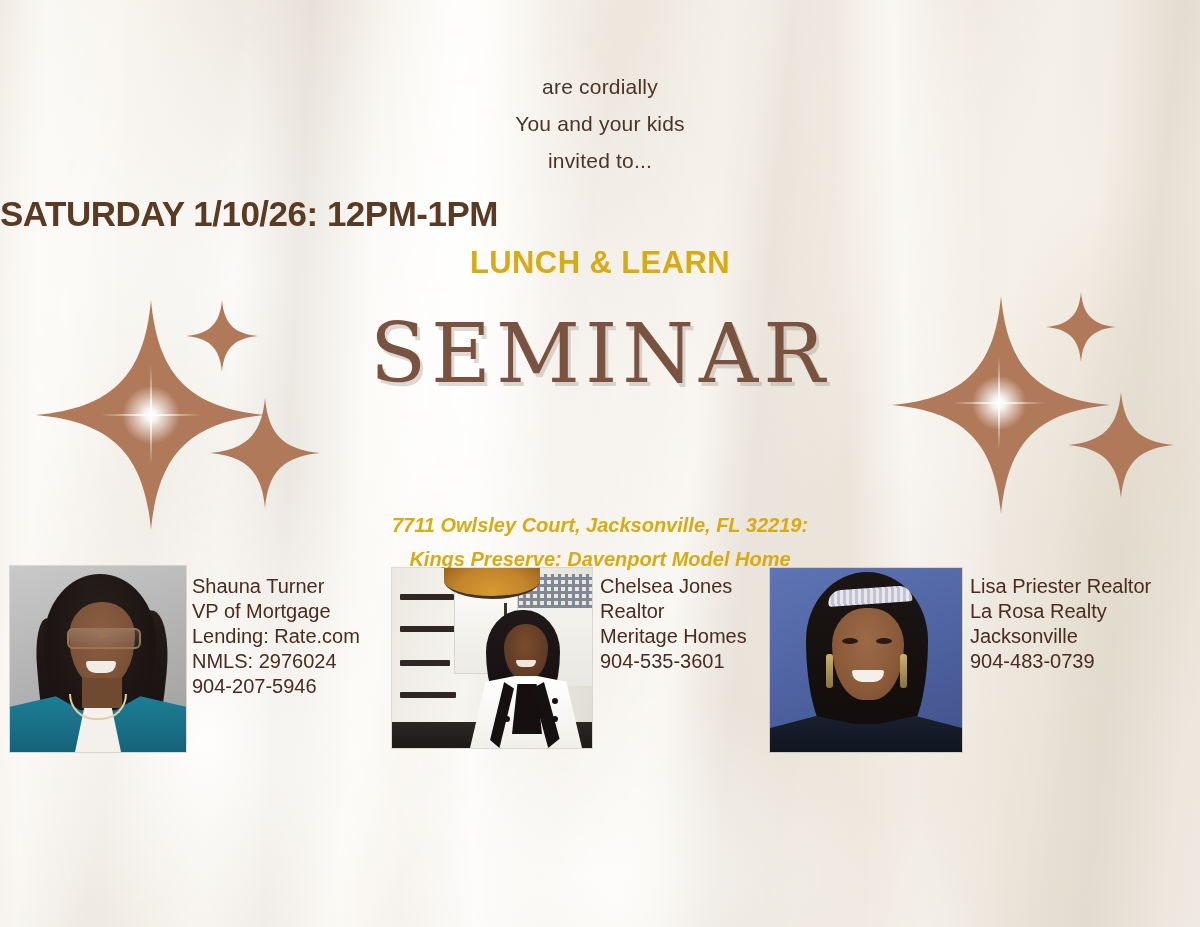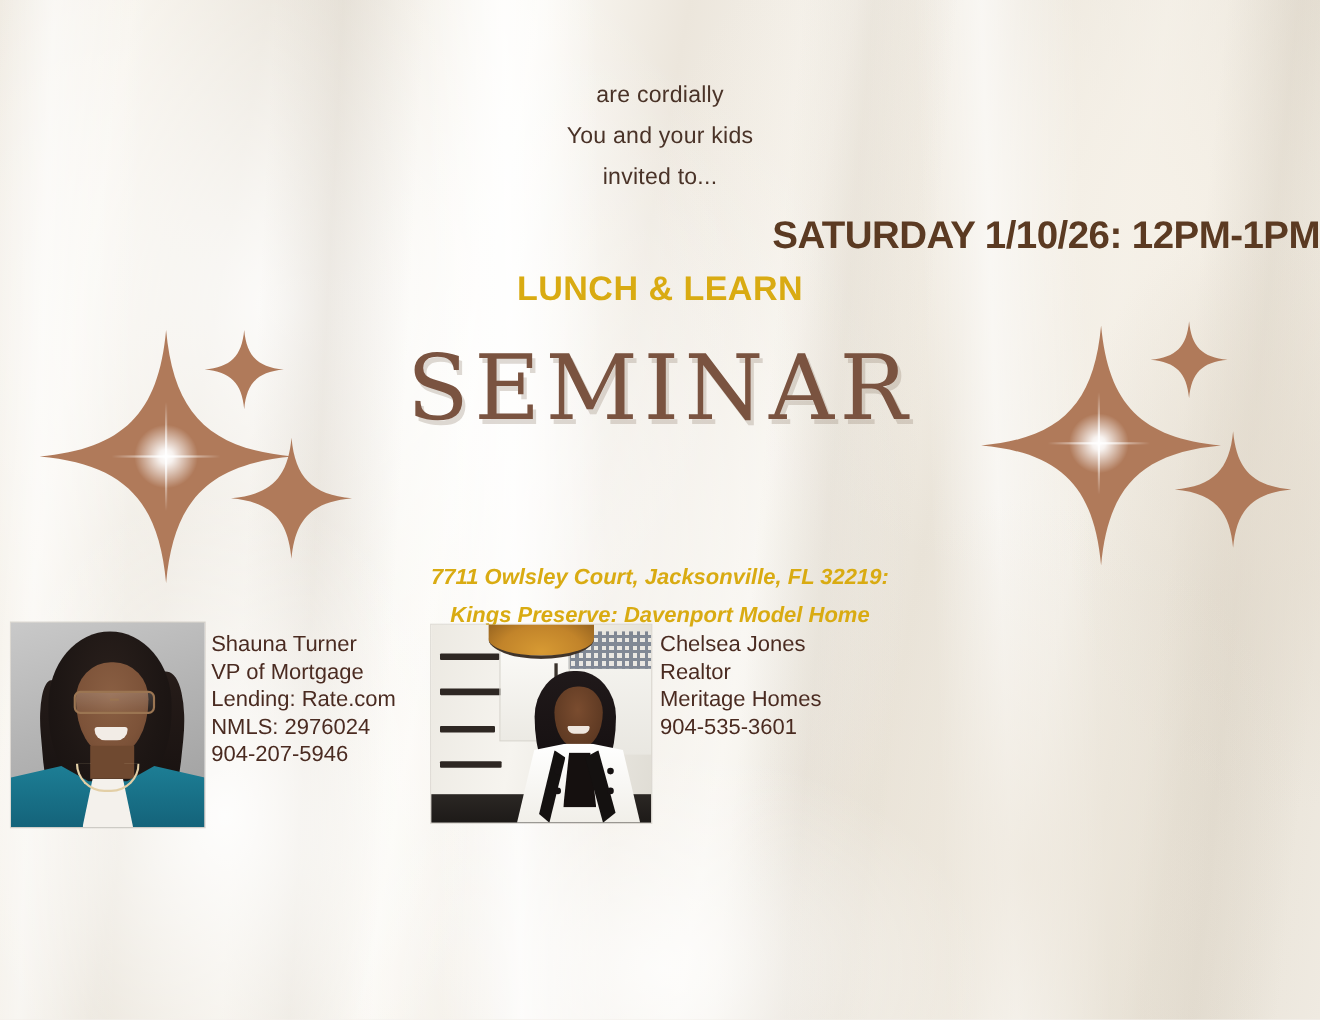--- a/index.html
+++ b/index.html
@@ -99,21 +99,21 @@
     font-size: 21px;
     line-height: 37px;
     letter-spacing: 0.2px;
   }
   .invite div { white-space: nowrap; }
 
   .datebar {
     position: absolute;
     left: 0; right: 0;
     top: 194px;
-    text-align: right;
+    text-align: left;
     color: #5b3a22;
     font-size: 35px;
     font-weight: bold;
     letter-spacing: -0.5px;
     white-space: nowrap;
   }
 
   .lunch {
     position: absolute;
     left: 0; right: 0;
@@ -414,14 +414,33 @@
         <div class="btn b4"></div>
     </div>
     <div class="pcaption" style="margin-left:8px; margin-top:6px;">
       <div>Chelsea Jones</div>
       <div>Realtor</div>
       <div>Meritage Homes</div>
       <div>904-535-3601</div>
     </div>
   </div>
 
+  <div class="presenter" style="left:770px; top:568px;">
+    <div class="photo ph3 photo-frame">
+      <div class="hair3"></div>
+      <div class="face3"></div>
+      <div class="band"></div>
+      <div class="eyeL"></div>
+        <div class="eyeR"></div>
+      <div class="smile3"></div>
+      <div class="earL"></div>
+        <div class="earR"></div>
+      <div class="shoulders"></div>
+    </div>
+    <div class="pcaption" style="margin-left:8px; margin-top:6px;">
+      <div>Lisa Priester Realtor</div>
+      <div>La Rosa Realty</div>
+      <div>Jacksonville</div>
+      <div>904-483-0739</div>
+    </div>
+  </div>
 
 </div>
 
 </body></html>

